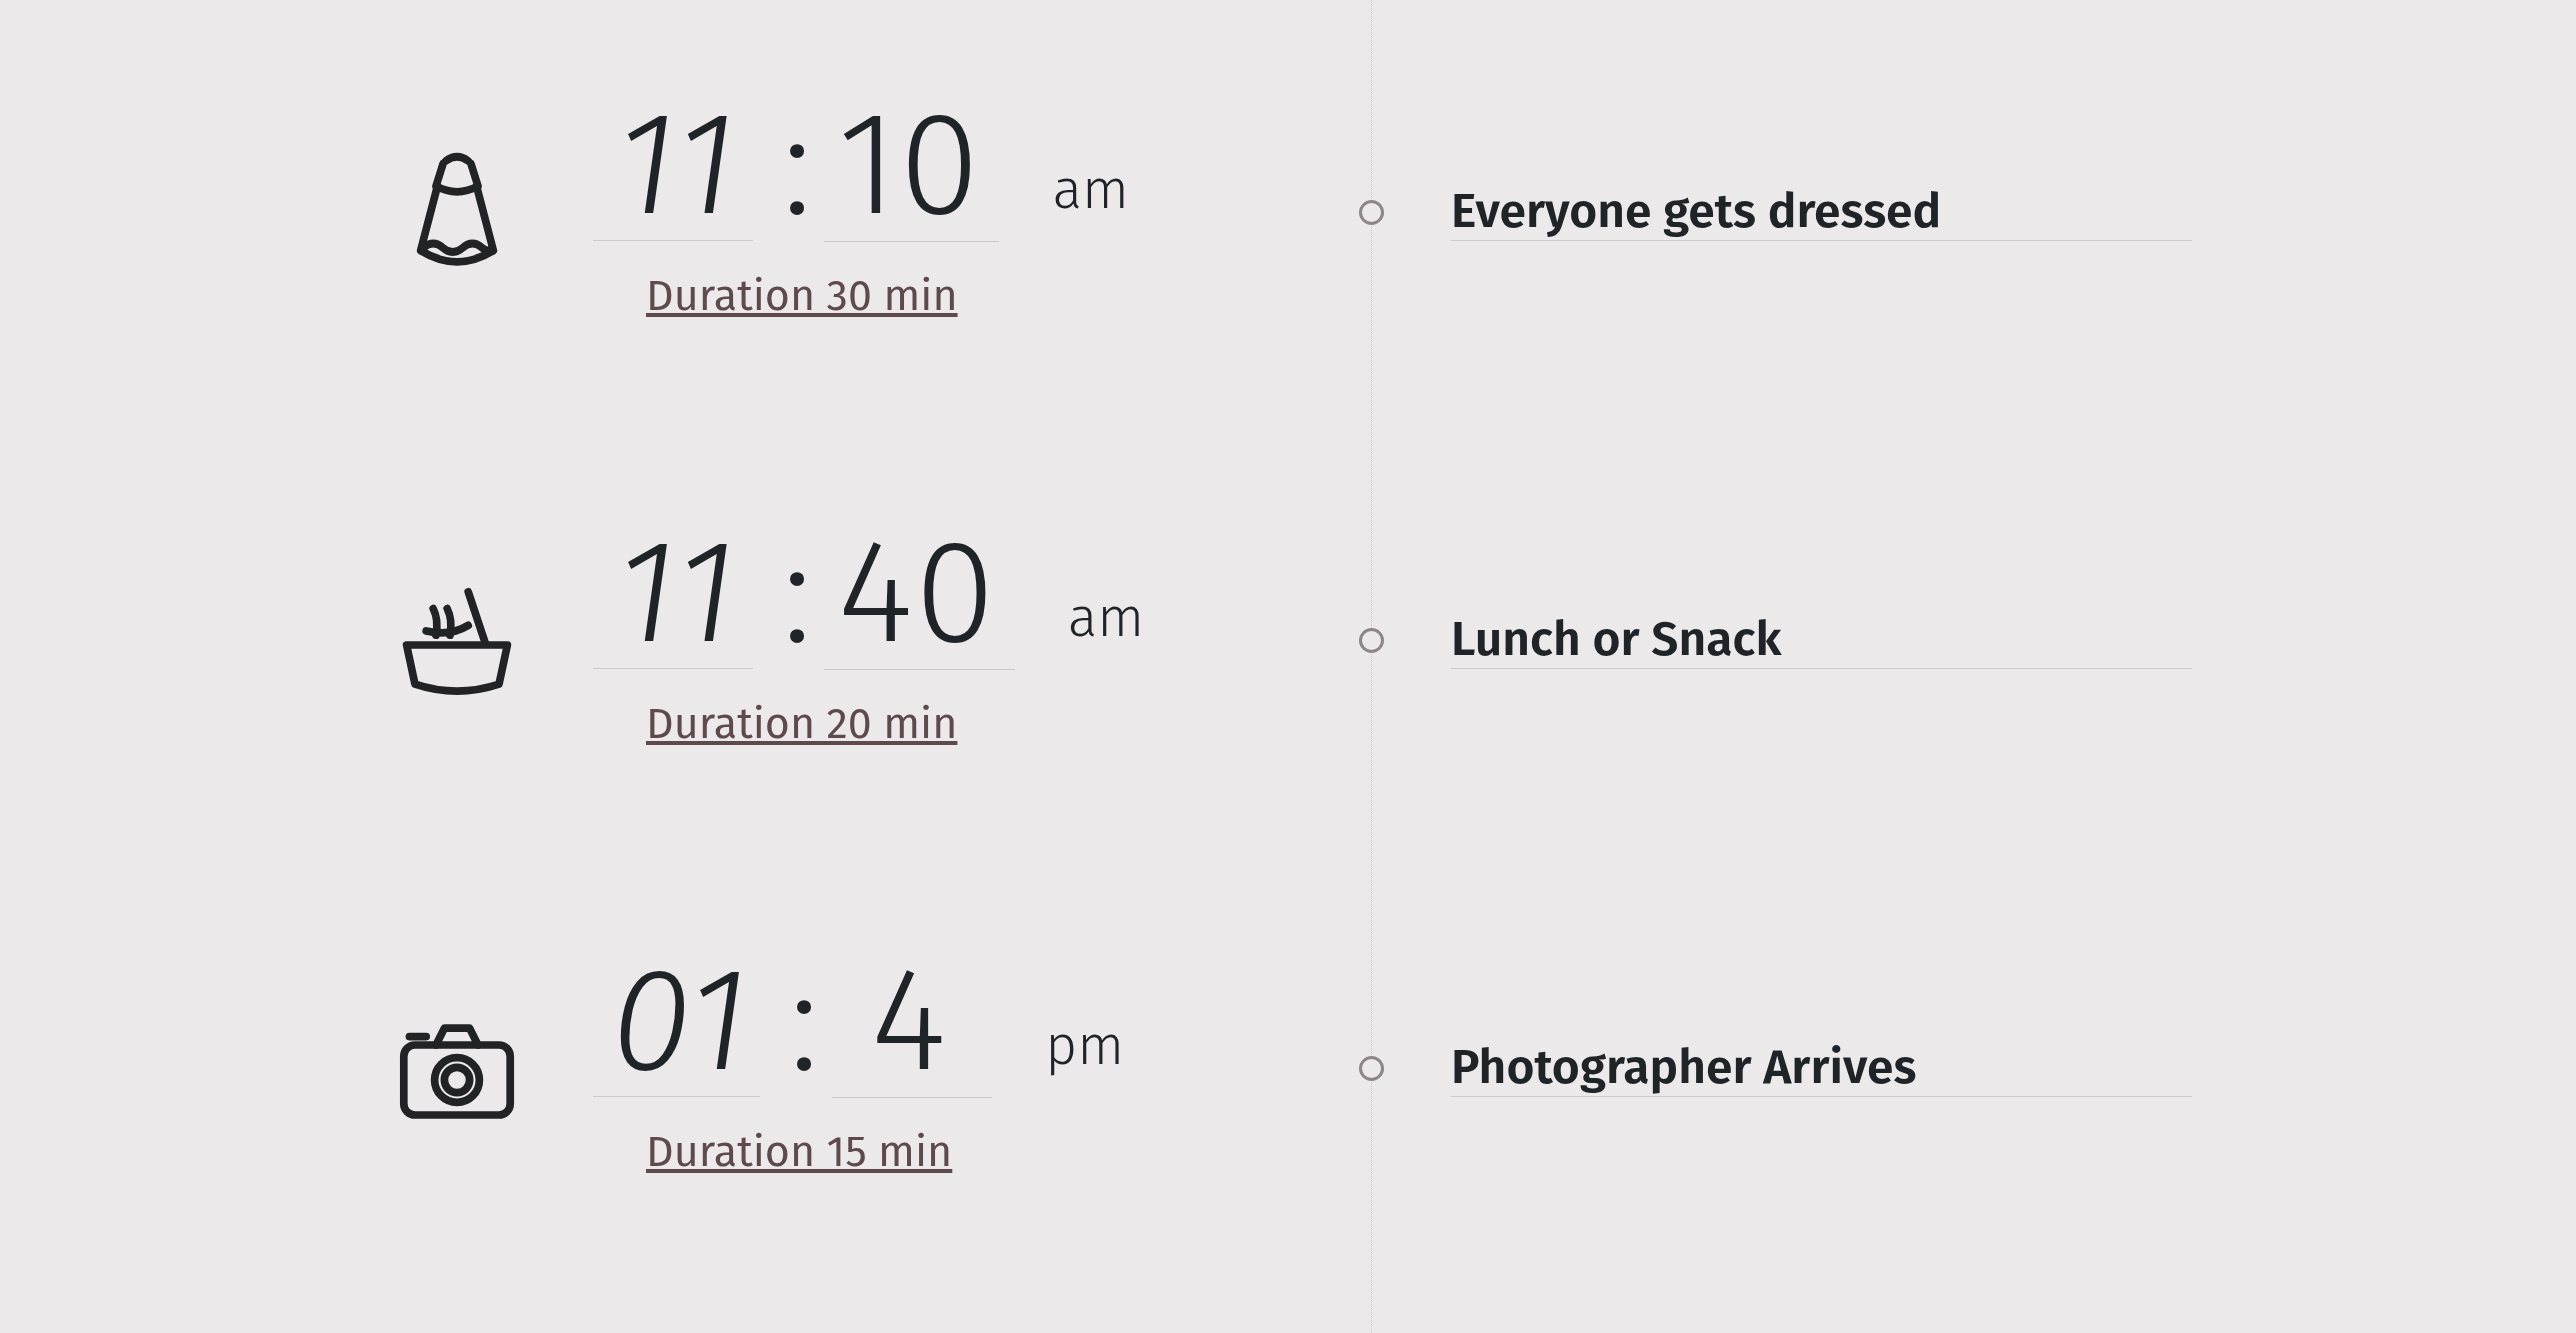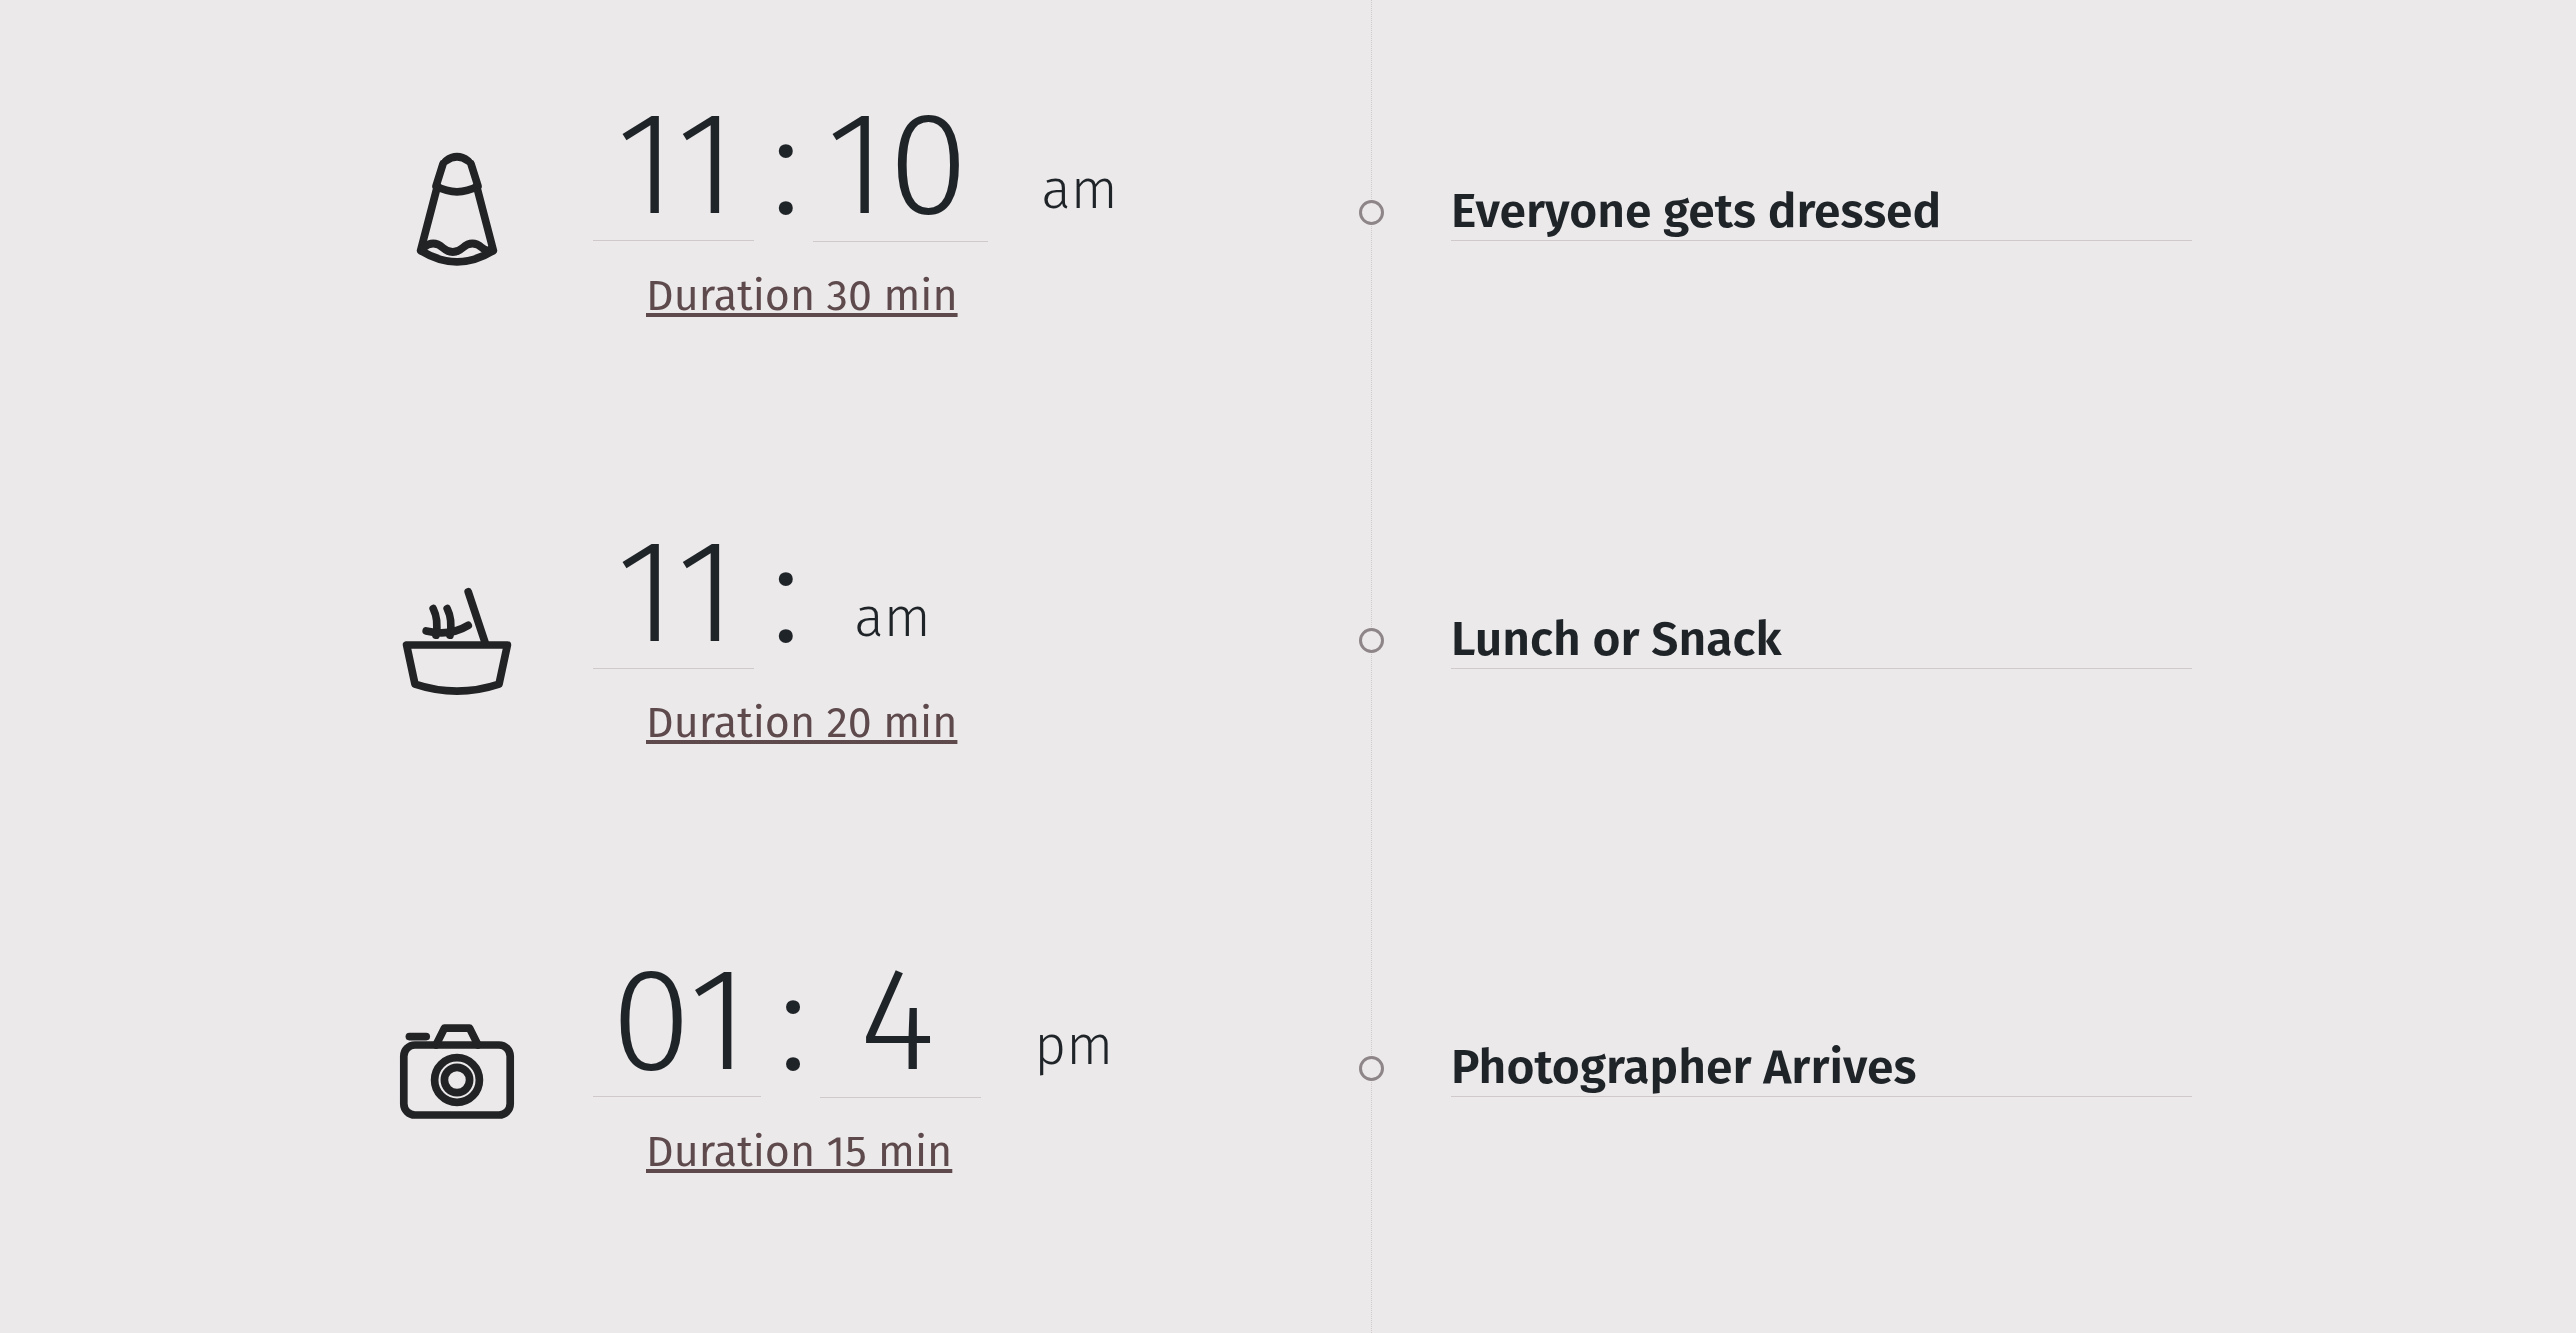--- a/index.html
+++ b/index.html
@@ -90,21 +90,21 @@
     font-size: 146px;
     font-weight: 300;
     letter-spacing: 1.6px;
     line-height: 1;
     color: var(--ink);
     display: inline-block;
     min-width: 2ch;
     text-align: center;
   }
 
-  .hh  { padding: 0 10px 3.3px 18px; border-bottom: 1.6px solid var(--line); margin-right: 9px; }
+  .hh  { padding: 0 10px 3.3px 18px; border-bottom: 1.6px solid var(--line); margin-right: 21px; font-style: italic; }
   .mm  { padding: 0 18px 4px 13px; border-bottom: 1.6px solid var(--line); margin-left: 4.1px; }
 
   .colon {
     font-size: 146px;
     font-weight: 300;
     line-height: 1;
     color: var(--ink);
     padding-bottom: 3.3px;
   }
 
@@ -196,20 +196,21 @@
         <path d="M28 40 Q45 44 58 36"></path>
 
         <path d="M58 12 L70 48"></path>
       </svg>
     </div>
 
     <div class="time-block">
       <div class="time-line">
         <span class="hh">11</span>
         <span class="colon">:</span>
+        <span class="mm">40</span>
         <span class="ampm">am</span>
       </div>
       <div class="duration">Duration 20 min</div>
     </div>
 
     <div class="dot"></div>
 
     <div class="title-block">
       <div class="event-title">Lunch or Snack</div>
     </div>

